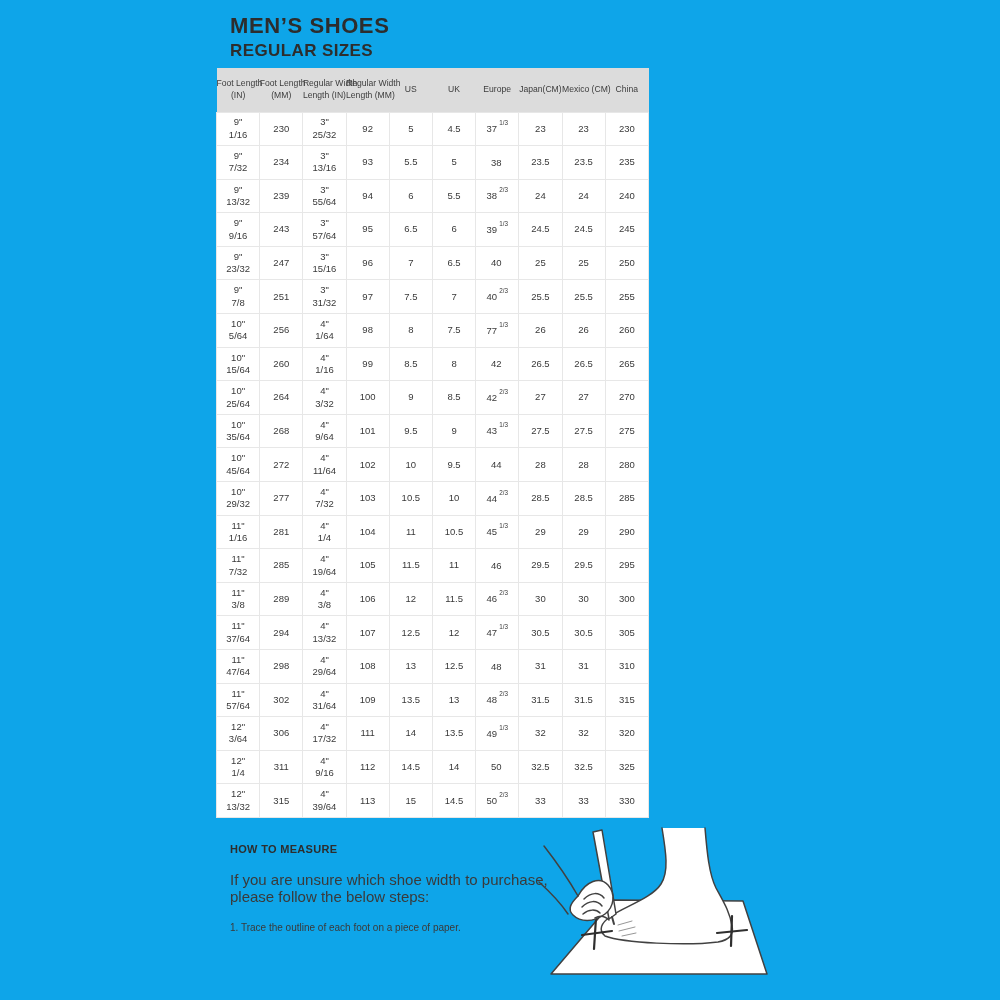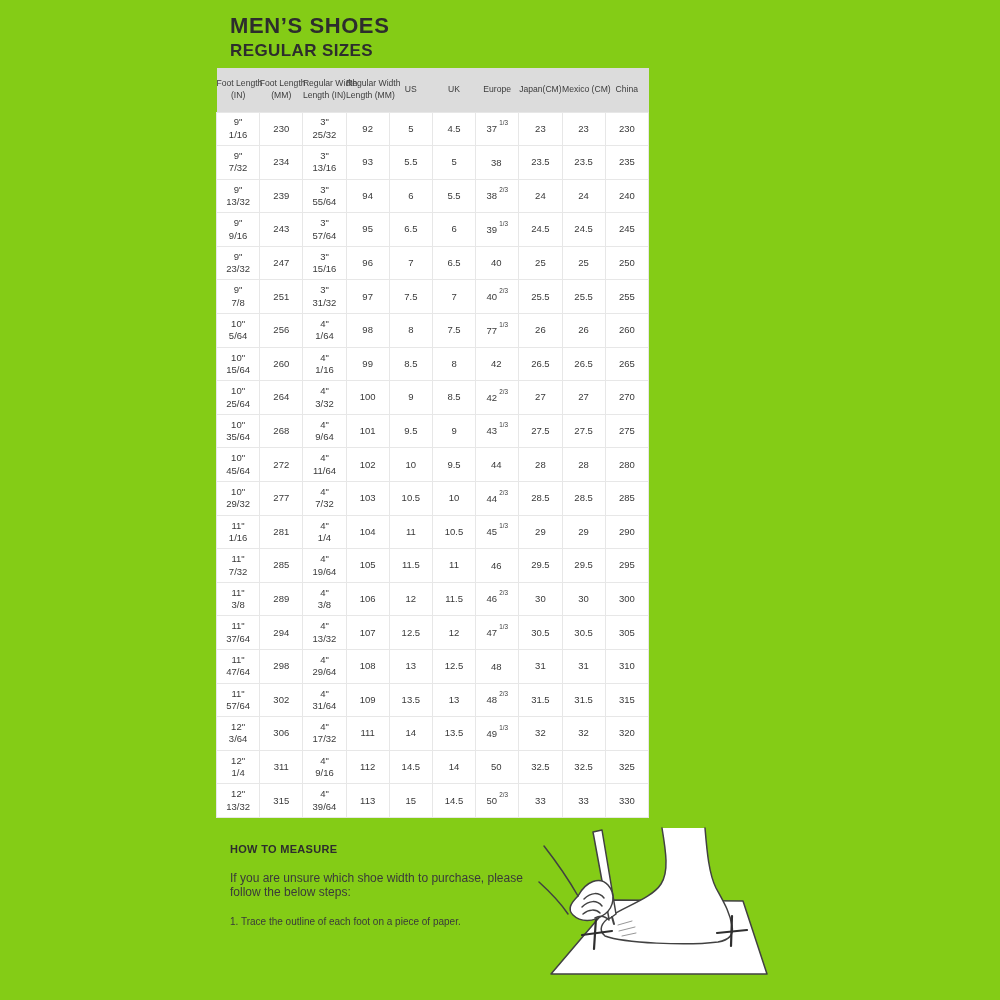--- a/index.html
+++ b/index.html
@@ -1,37 +1,37 @@
 <!DOCTYPE html>
 <html><head>
 <meta charset="utf-8">
 <style>
   * { margin:0; padding:0; box-sizing:border-box; }
   html,body { width:1000px; height:1000px; background:#ffffff;
     font-family:"Liberation Sans", sans-serif; color:#3a3a3a; }
-  .page { position:relative; width:1000px; height:1000px; background:#84cc16; overflow:hidden;padding-left:8px; }
+  .page { position:relative; width:1000px; height:1000px; background:#0ea5e9; overflow:hidden;padding-left:8px; }
 
   .page-title { position:absolute; left:230px; top:13px; font-size:22px; font-weight:600;
     letter-spacing:.6px; color:#2d2d2d; }
   .page-subtitle { position:absolute; left:230px; top:41px; font-size:17px; font-weight:600;
     letter-spacing:.4px; color:#2d2d2d; }
 
   table.size-table { position:absolute; left:216px; top:68px; width:433px;
     border-collapse:collapse; table-layout:fixed; }
   .size-table thead th { background:#dcdcdc; height:44px; font-size:8.6px; font-weight:400;
     color:#3c3c3c; text-align:center; vertical-align:middle; line-height:1.35; }
   .size-table thead th div { white-space:nowrap; }
   .size-table tbody td { height:33.6px; border:1px solid #e7e7e7; font-size:9.5px;
     text-align:center; vertical-align:middle; line-height:1.3; color:#393939; background:#fff; }
   sup.frac { font-size:6.3px; position:relative; top:-3px; margin-left:2px; }
 
   .htm { position:absolute; left:230px; top:843px; width:326px; }
   .htm-heading { font-size:11px; font-weight:700; letter-spacing:.3px; color:#2d2d2d;
     margin-bottom:15px; }
-  .htm-intro { font-size:12px; color:#3a3a3a; margin-bottom:15px;margin-top:16px; }
+  .htm-intro { font-size:15px; color:#3a3a3a; margin-bottom:15px;margin-top:16px; }
   .htm-step { font-size:10px; line-height:1.55; color:#3a3a3a; margin-bottom:10px;
     padding-left:13px; text-indent:-13px; }
 
   .illust { position:absolute; left:538px; top:826px; width:242px; height:172px; }
   .illust svg { display:block; width:100%; height:100%; }
 </style>
 </head>
 <body>
 
 <div class="page">

